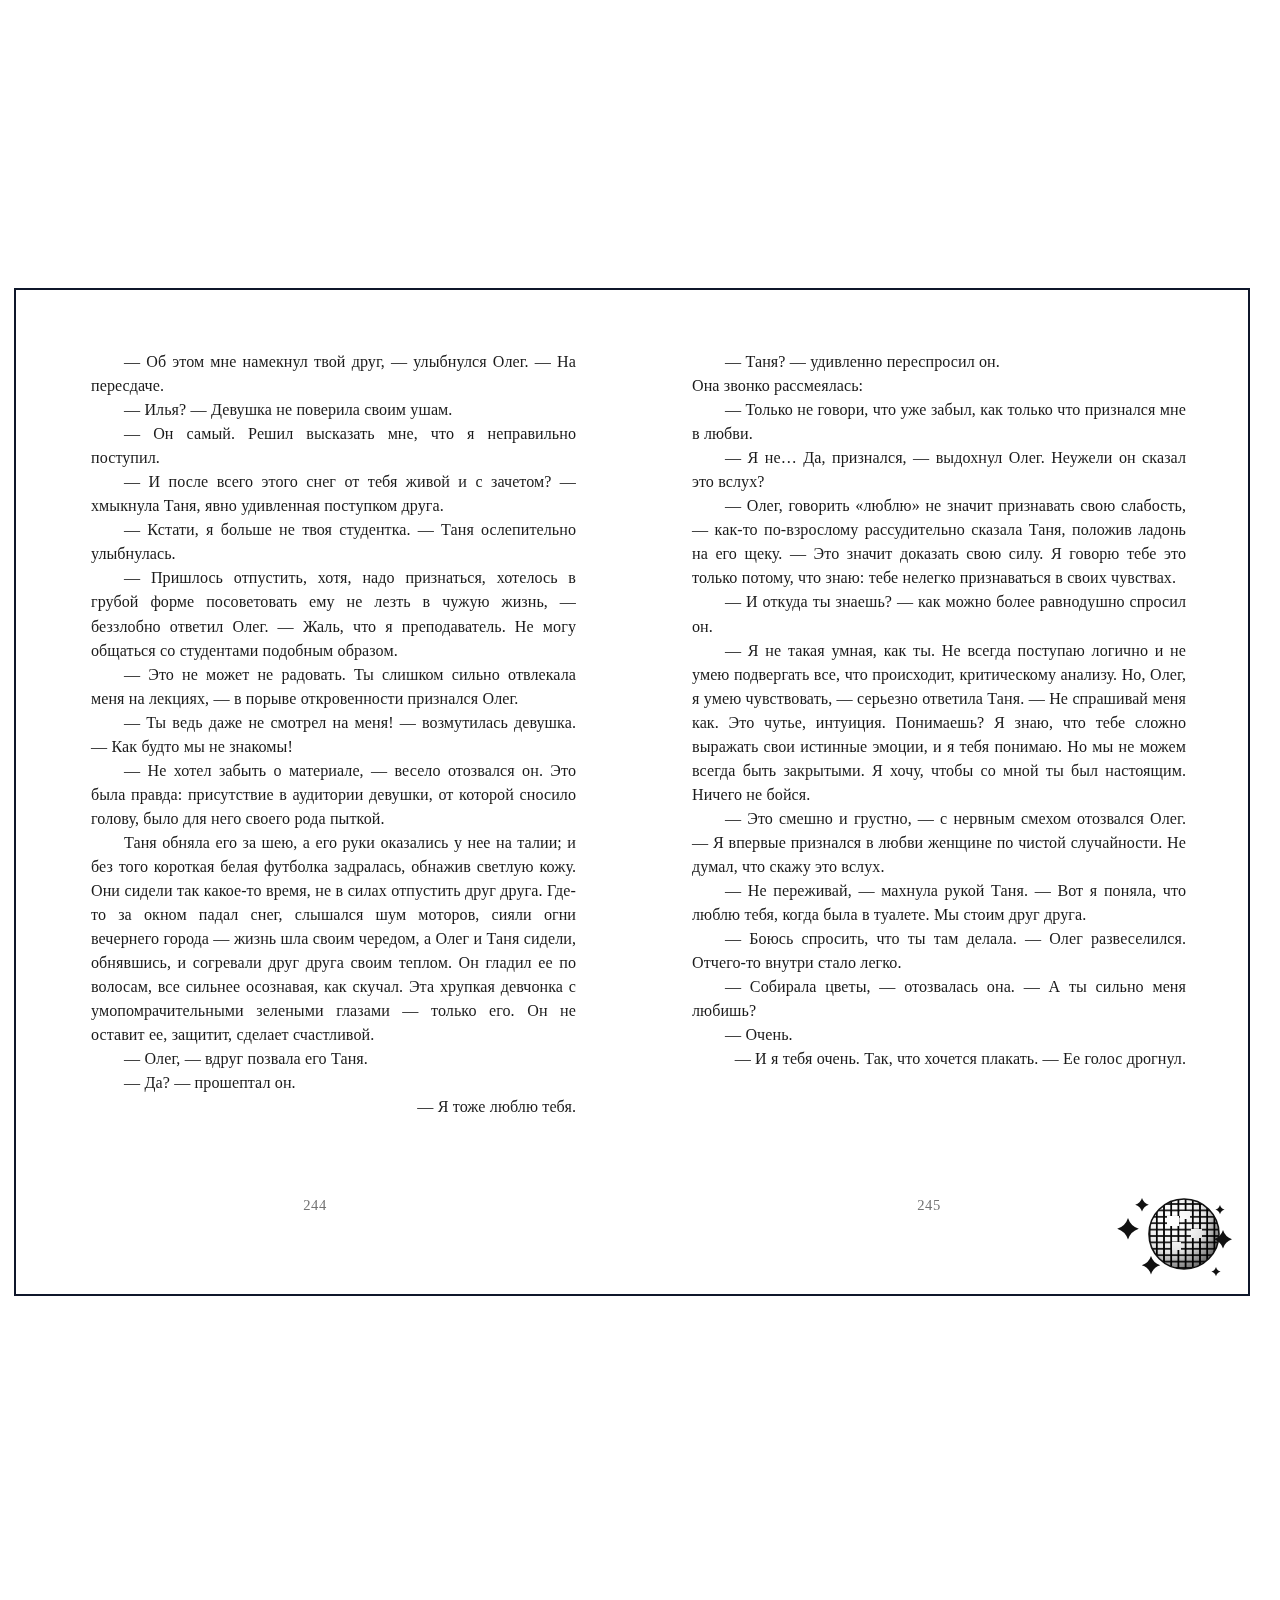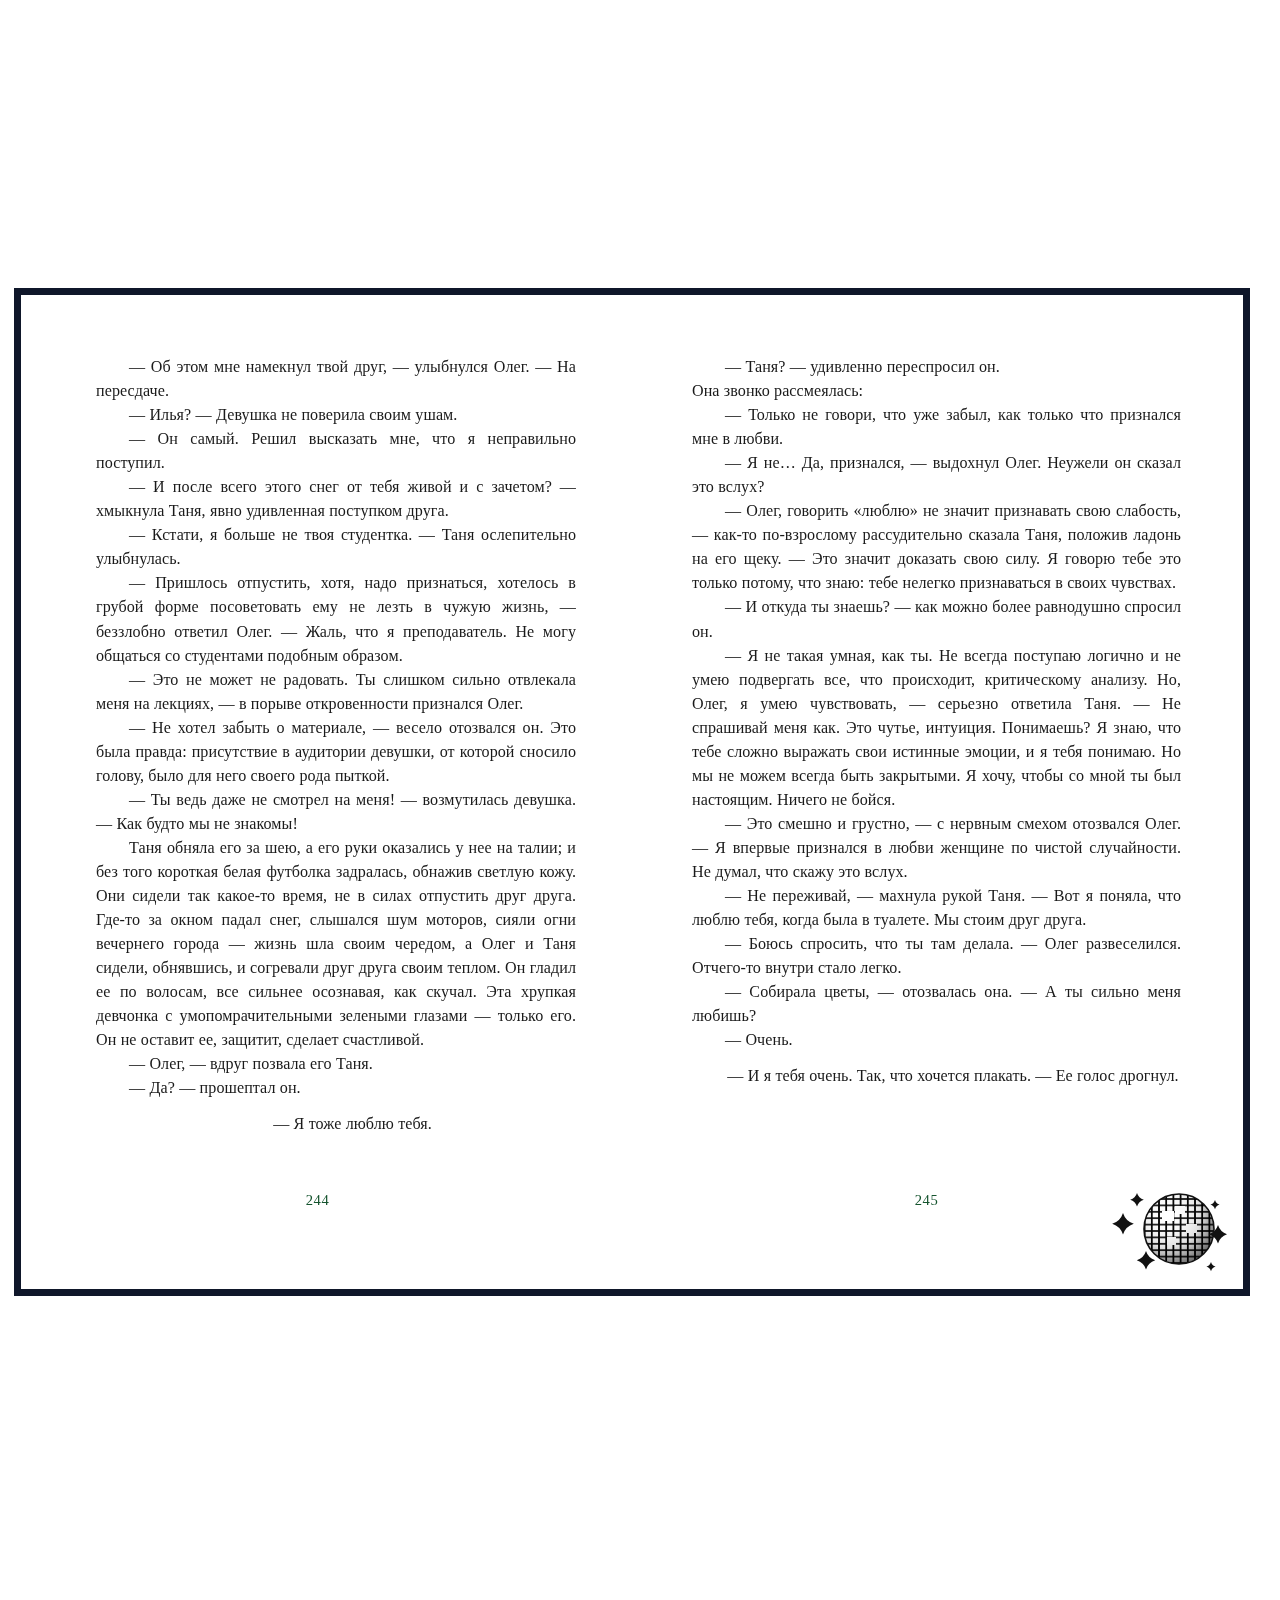--- a/index.html
+++ b/index.html
@@ -16,21 +16,21 @@
     overflow: hidden;
   }
 
   
   .spread-frame {
     position: absolute;
     left: 14px;
     top: 288px;
     width: 1236px;
     height: 1008px;
-    border: 7px solid #0f172a;
+    border: 2px solid #0f172a;
     box-sizing: border-box;
     background: #ffffff;
   }
 
   
   .pages {
     position: absolute;
     left: 0;
     top: 0;
     width: 100%;
@@ -55,32 +55,32 @@
     line-height: 24.05px;
     letter-spacing: 0.06px;
     word-spacing: 0.2px;
     hyphens: manual;
   }
   .textblock p {
     margin: 0;
     text-indent: 2.05em;
   }
   .textblock p.noindent { text-indent: 0; }
-  .textblock p.lastline-left { text-align: center; margin-top: 12px; }
+  .textblock p.lastline-left { text-align: right; }
 
   
   .folio {
     position: absolute;
     left: 0;
     right: 0;
     bottom: 78px;
     text-align: center;
     font-size: 14.6px;
     letter-spacing: 0.6px;
-    color: #14532d;
+    color: #737373;
   }
   .page-left  .folio { bottom: 80px; padding-right: 18px; }
   .page-right .folio { bottom: 80px; padding-right: 22px; }
 
   
   .vignette {
     position: absolute;
     right: 16px;
     bottom: 12px;
     width: 140px;
@@ -96,22 +96,22 @@
 
     <div class="page page-left">
       <div class="textblock">
         <p>— Об этом мне намекнул твой друг, — улыбнулся Олег. — На пересдаче.</p>
         <p>— Илья? — Девушка не поверила своим ушам.</p>
         <p>— Он самый. Решил высказать мне, что я неправильно поступил.</p>
         <p>— И после всего этого снег от тебя живой и с зачетом? — хмыкнула Таня, явно удивленная поступком друга.</p>
         <p>— Кстати, я больше не твоя студентка. — Таня ослепительно улыбнулась.</p>
         <p>— Пришлось отпустить, хотя, надо признаться, хотелось в грубой форме посоветовать ему не лезть в чужую жизнь, — беззлобно ответил Олег. — Жаль, что я преподаватель. Не могу общаться со студентами подобным образом.</p>
         <p>— Это не может не радовать. Ты слишком сильно отвлекала меня на лекциях, — в порыве откровенности признался Олег.</p>
+        <p>— Ты ведь даже не смотрел на меня! — возмутилась девушка. — Как будто мы не знакомы!</p>
         <p>— Не хотел забыть о материале, — весело отозвался он. Это была правда: присутствие в аудитории девушки, от которой сносило голову, было для него своего рода пыткой.</p>
-        <p>— Ты ведь даже не смотрел на меня! — возмутилась девушка. — Как будто мы не знакомы!</p>
         <p>Таня обняла его за шею, а его руки оказались у нее на талии; и без того короткая белая футболка задралась, обнажив светлую кожу. Они сидели так какое-то время, не в силах отпустить друг друга. Где-то за окном падал снег, слышался шум моторов, сияли огни вечернего города — жизнь шла своим чередом, а Олег и Таня сидели, обнявшись, и согревали друг друга своим теплом. Он гладил ее по волосам, все сильнее осознавая, как скучал. Эта хрупкая девчонка с умопомрачительными зелеными глазами — только его. Он не оставит ее, защитит, сделает счастливой.</p>
         <p>— Олег, — вдруг позвала его Таня.</p>
         <p>— Да? — прошептал он.</p>
         <p class="lastline-left">— Я тоже люблю тебя.</p>
       </div>
       <div class="folio">244</div>
     </div>
 
     <div class="page page-right">
       <div class="textblock">

